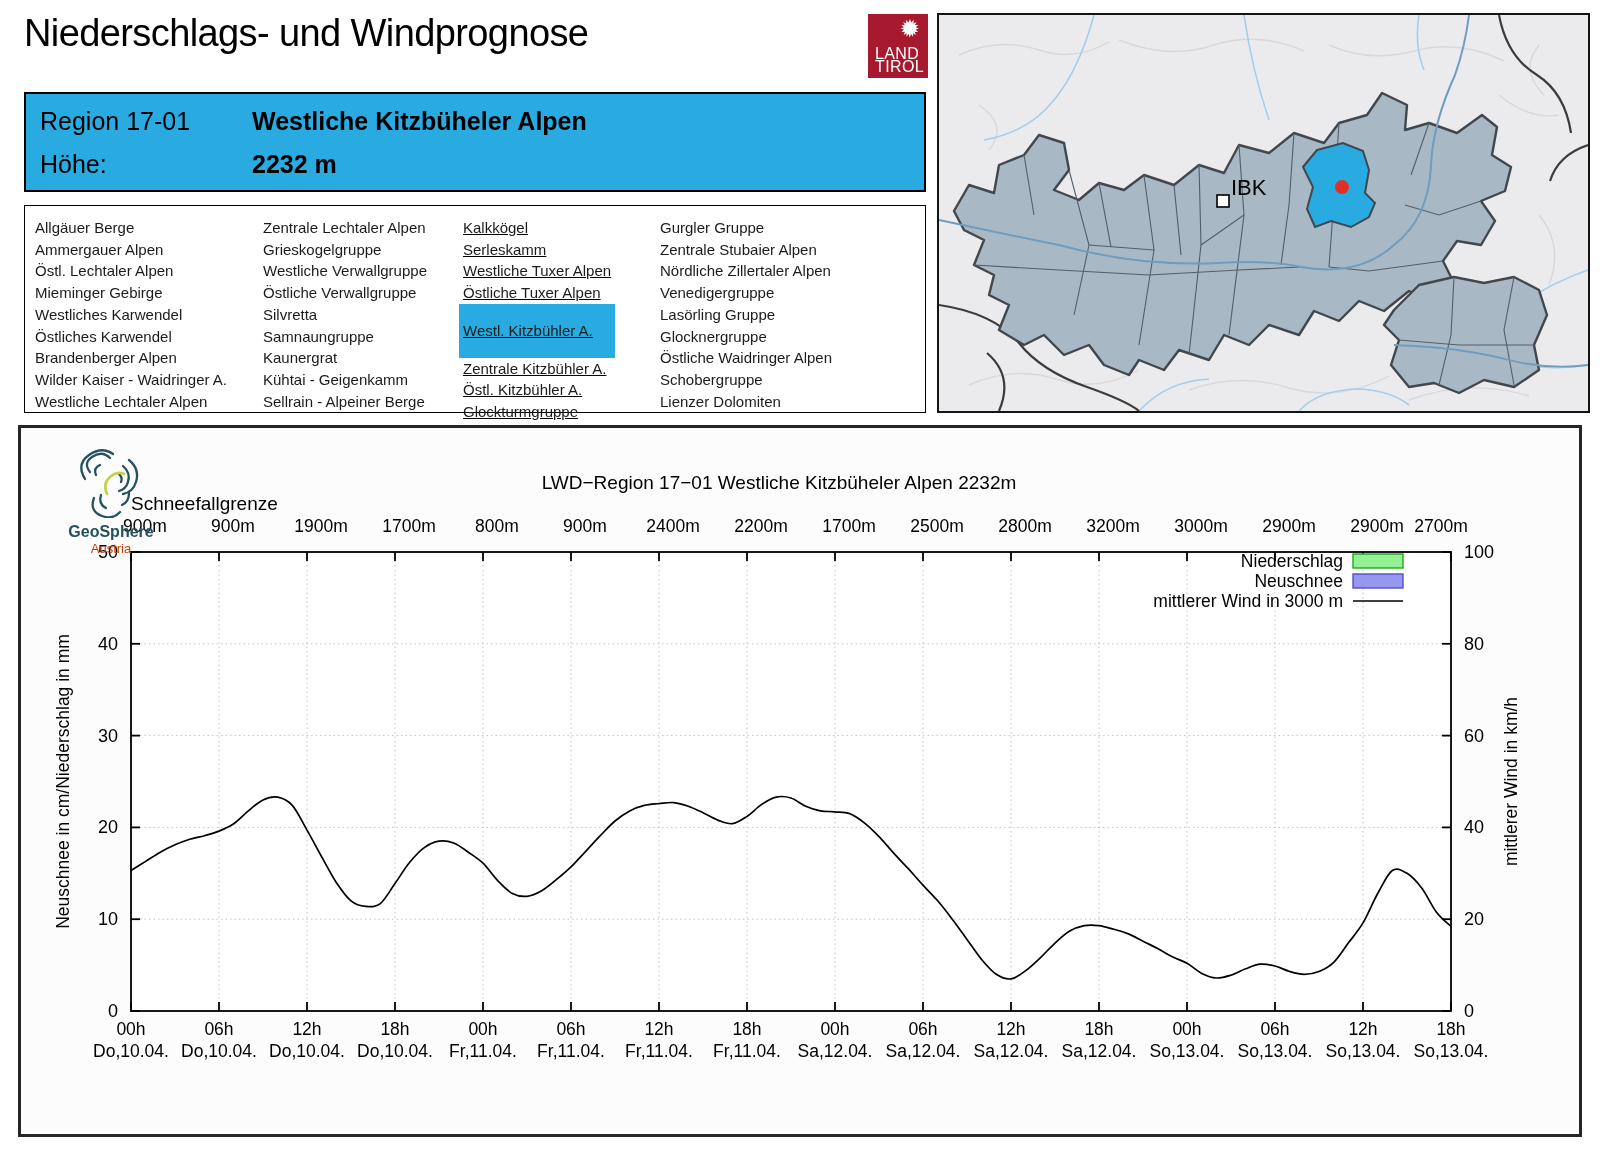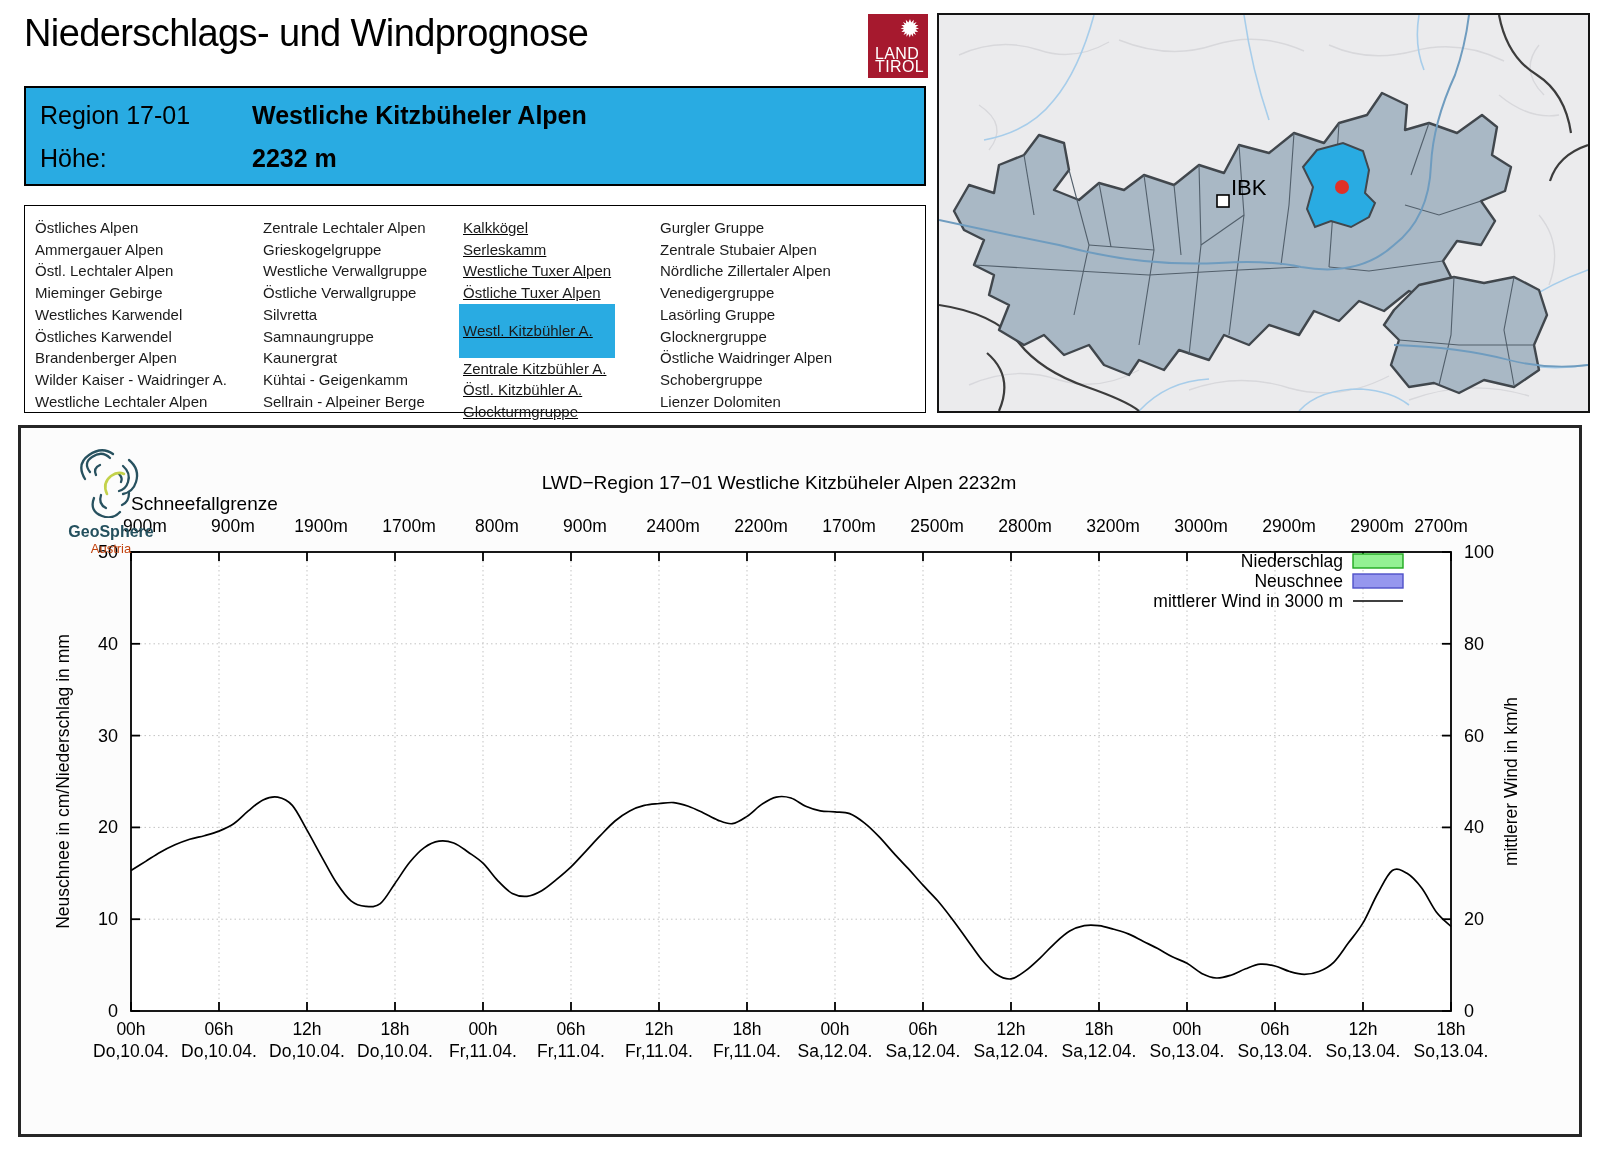--- a/index.html
+++ b/index.html
@@ -4,21 +4,21 @@
 <style>
   html,body{margin:0;padding:0;background:#fff;}
   .page{position:relative;width:1600px;height:1153px;background:#ffffff;
         font-family:"Liberation Sans",sans-serif;color:#000;overflow:hidden;}
   .page-title{position:absolute;left:24px;top:12px;margin:0;font-size:38px;font-weight:400;letter-spacing:-0.6px;}
   
   .tirol-logo{position:absolute;left:868px;top:14px;width:60px;height:64px;background:#a6192e;}
   .tirol-logo .txt{position:absolute;left:7px;bottom:5px;color:#fff;font-size:16px;line-height:13px;letter-spacing:.4px;}
   .tirol-logo svg{position:absolute;right:3px;top:2px;}
   
-  .region-header{position:absolute;left:24px;top:86px;width:902px;height:100px;background:#29abe2;
+  .region-header{position:absolute;left:24px;top:92px;width:902px;height:100px;background:#29abe2;
                  border:2px solid #000;box-sizing:border-box;text-align:center;}
   .region-header .lbl{position:absolute;left:14px;font-size:25px;}
   .region-header .val{position:absolute;left:226px;font-size:25px;font-weight:700;}
   .rh-r1{top:13px;} .rh-r2{top:56px;}
   
   .region-list{position:absolute;left:24px;top:205px;width:902px;height:208px;background:#fff;
                border:1.5px solid #000;box-sizing:border-box;}
   .region-col{position:absolute;top:11px;}
   .region-col .item{display:block;font-size:15px;line-height:21.7px;color:#1b1b1b;white-space:nowrap;cursor:default;}
   .region-col .item.hl{background:#29abe2;padding:16px 4px;margin:0 -4px;}
@@ -56,21 +56,21 @@
 
   <div class="region-header">
     <span class="lbl rh-r1">Region 17-01</span>
     <span class="val rh-r1">Westliche Kitzbüheler Alpen</span>
     <span class="lbl rh-r2">Höhe:</span>
     <span class="val rh-r2">2232 m</span>
   </div>
 
   <div class="region-list" id="region-list">
       <div class="region-col" style="left: 10px;">
-        <span class="item">Östliches Alpen</span>
+        <span class="item">Allgäuer Berge</span>
         <span class="item">Ammergauer Alpen</span>
         <span class="item">Östl. Lechtaler Alpen</span>
         <span class="item">Mieminger Gebirge</span>
         <span class="item">Westliches Karwendel</span>
         <span class="item">Östliches Karwendel</span>
         <span class="item">Brandenberger Alpen</span>
         <span class="item">Wilder Kaiser - Waidringer A.</span>
         <span class="item">Westliche Lechtaler Alpen</span>
       </div>
       <div class="region-col" style="left: 238px;">

